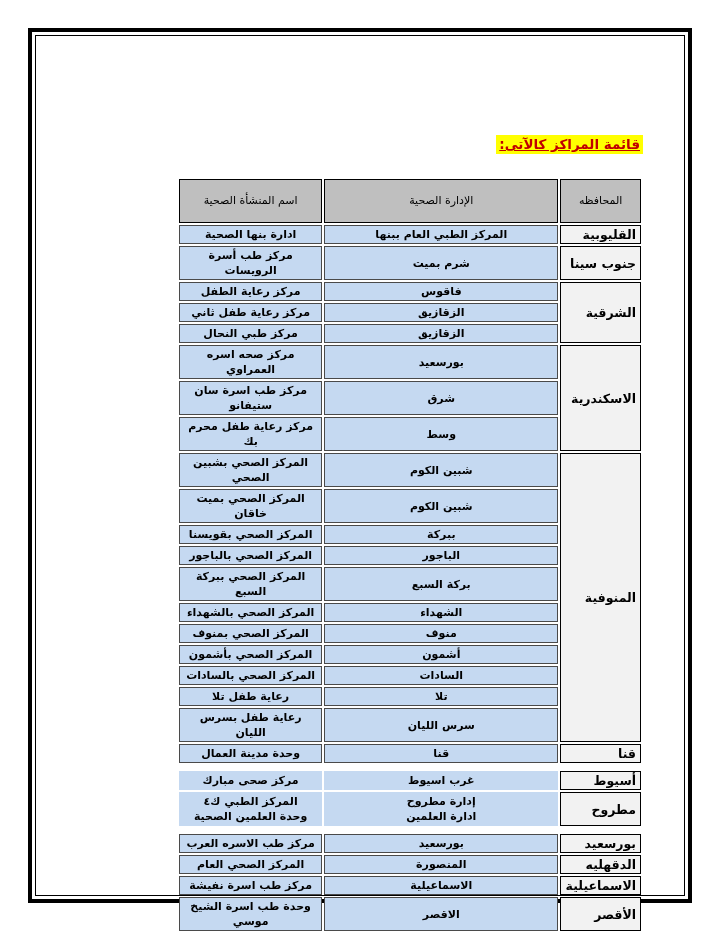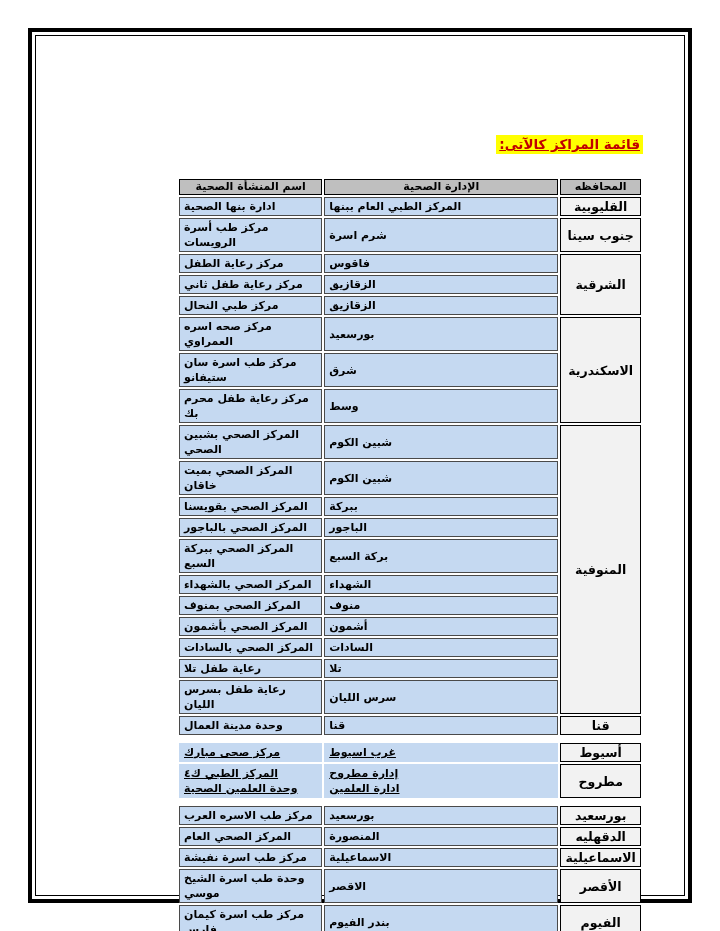--- a/index.html
+++ b/index.html
@@ -15,33 +15,33 @@
     background:var(--title-highlight,#ffff00);
     text-decoration:underline;padding:1px 3px;line-height:17px;
   }
   .doc-table{
     position:absolute;top:177px;right:77px;width:466px;
     border-collapse:separate;border-spacing:2px;table-layout:fixed;
     font-size:11px;font-weight:bold;color:#000;
   }
   .doc-table th{
     background:var(--header-bg,#bfbfbf);border:1px solid #000;
-    padding:0 3px;text-align:center;font-size:11px;line-height:14px;font-weight:bold;
+    padding:14px 3px;text-align:center;font-size:11px;line-height:14px;font-weight:normal;
   }
   .doc-table td{padding:1px 4px;line-height:15px;vertical-align:middle;}
   td.gov-cell{
     background:var(--gov-bg,#f2f2f2);border:1px solid #000;
-    text-align:center;font-size:12.5px;font-weight:bold;
+    text-align:right;font-size:12.5px;font-weight:bold;
   }
   td.data-cell{
     background:var(--row-bg,#c5d9f1);border:1px solid #4a4a4a;white-space:pre-line;
   }
-  td.admin-cell{text-align:left;}
-  td.facility-cell{text-align:left;}
-  tr.group-borderless td.data-cell{border-color:transparent;text-decoration:underline;}
+  td.admin-cell{text-align:center;}
+  td.facility-cell{text-align:center;}
+  tr.group-borderless td.data-cell{border-color:transparent;}
   tr.spacer-row td{padding:0;height:4px;background:transparent;border:none;}
 </style>
 </head>
 <body>
 
 <div class="screen">
 
   <div class="page-frame-outer"></div>
   <div class="page-frame-inner"></div>
 
@@ -61,21 +61,21 @@
       </tr>
     </thead>
     <tbody>
         <tr>
           <td class="gov-cell" rowspan="1">القليوبية</td>
           <td class="data-cell admin-cell">المركز الطبي العام ببنها</td>
           <td class="data-cell facility-cell">ادارة بنها الصحية</td>
         </tr>
         <tr>
           <td class="gov-cell" rowspan="1">جنوب سينا</td>
-          <td class="data-cell admin-cell">شرم اسرة</td>
+          <td class="data-cell admin-cell">شرم بميت</td>
           <td class="data-cell facility-cell">مركز طب أسرة الرويسات</td>
         </tr>
         <tr>
           <td class="gov-cell" rowspan="3">الشرقية</td>
           <td class="data-cell admin-cell">فاقوس</td>
           <td class="data-cell facility-cell">مركز رعاية الطفل</td>
         </tr>
         <tr>
           <td class="data-cell admin-cell">الزقازيق</td>
           <td class="data-cell facility-cell">مركز رعاية طفل ثاني</td>

